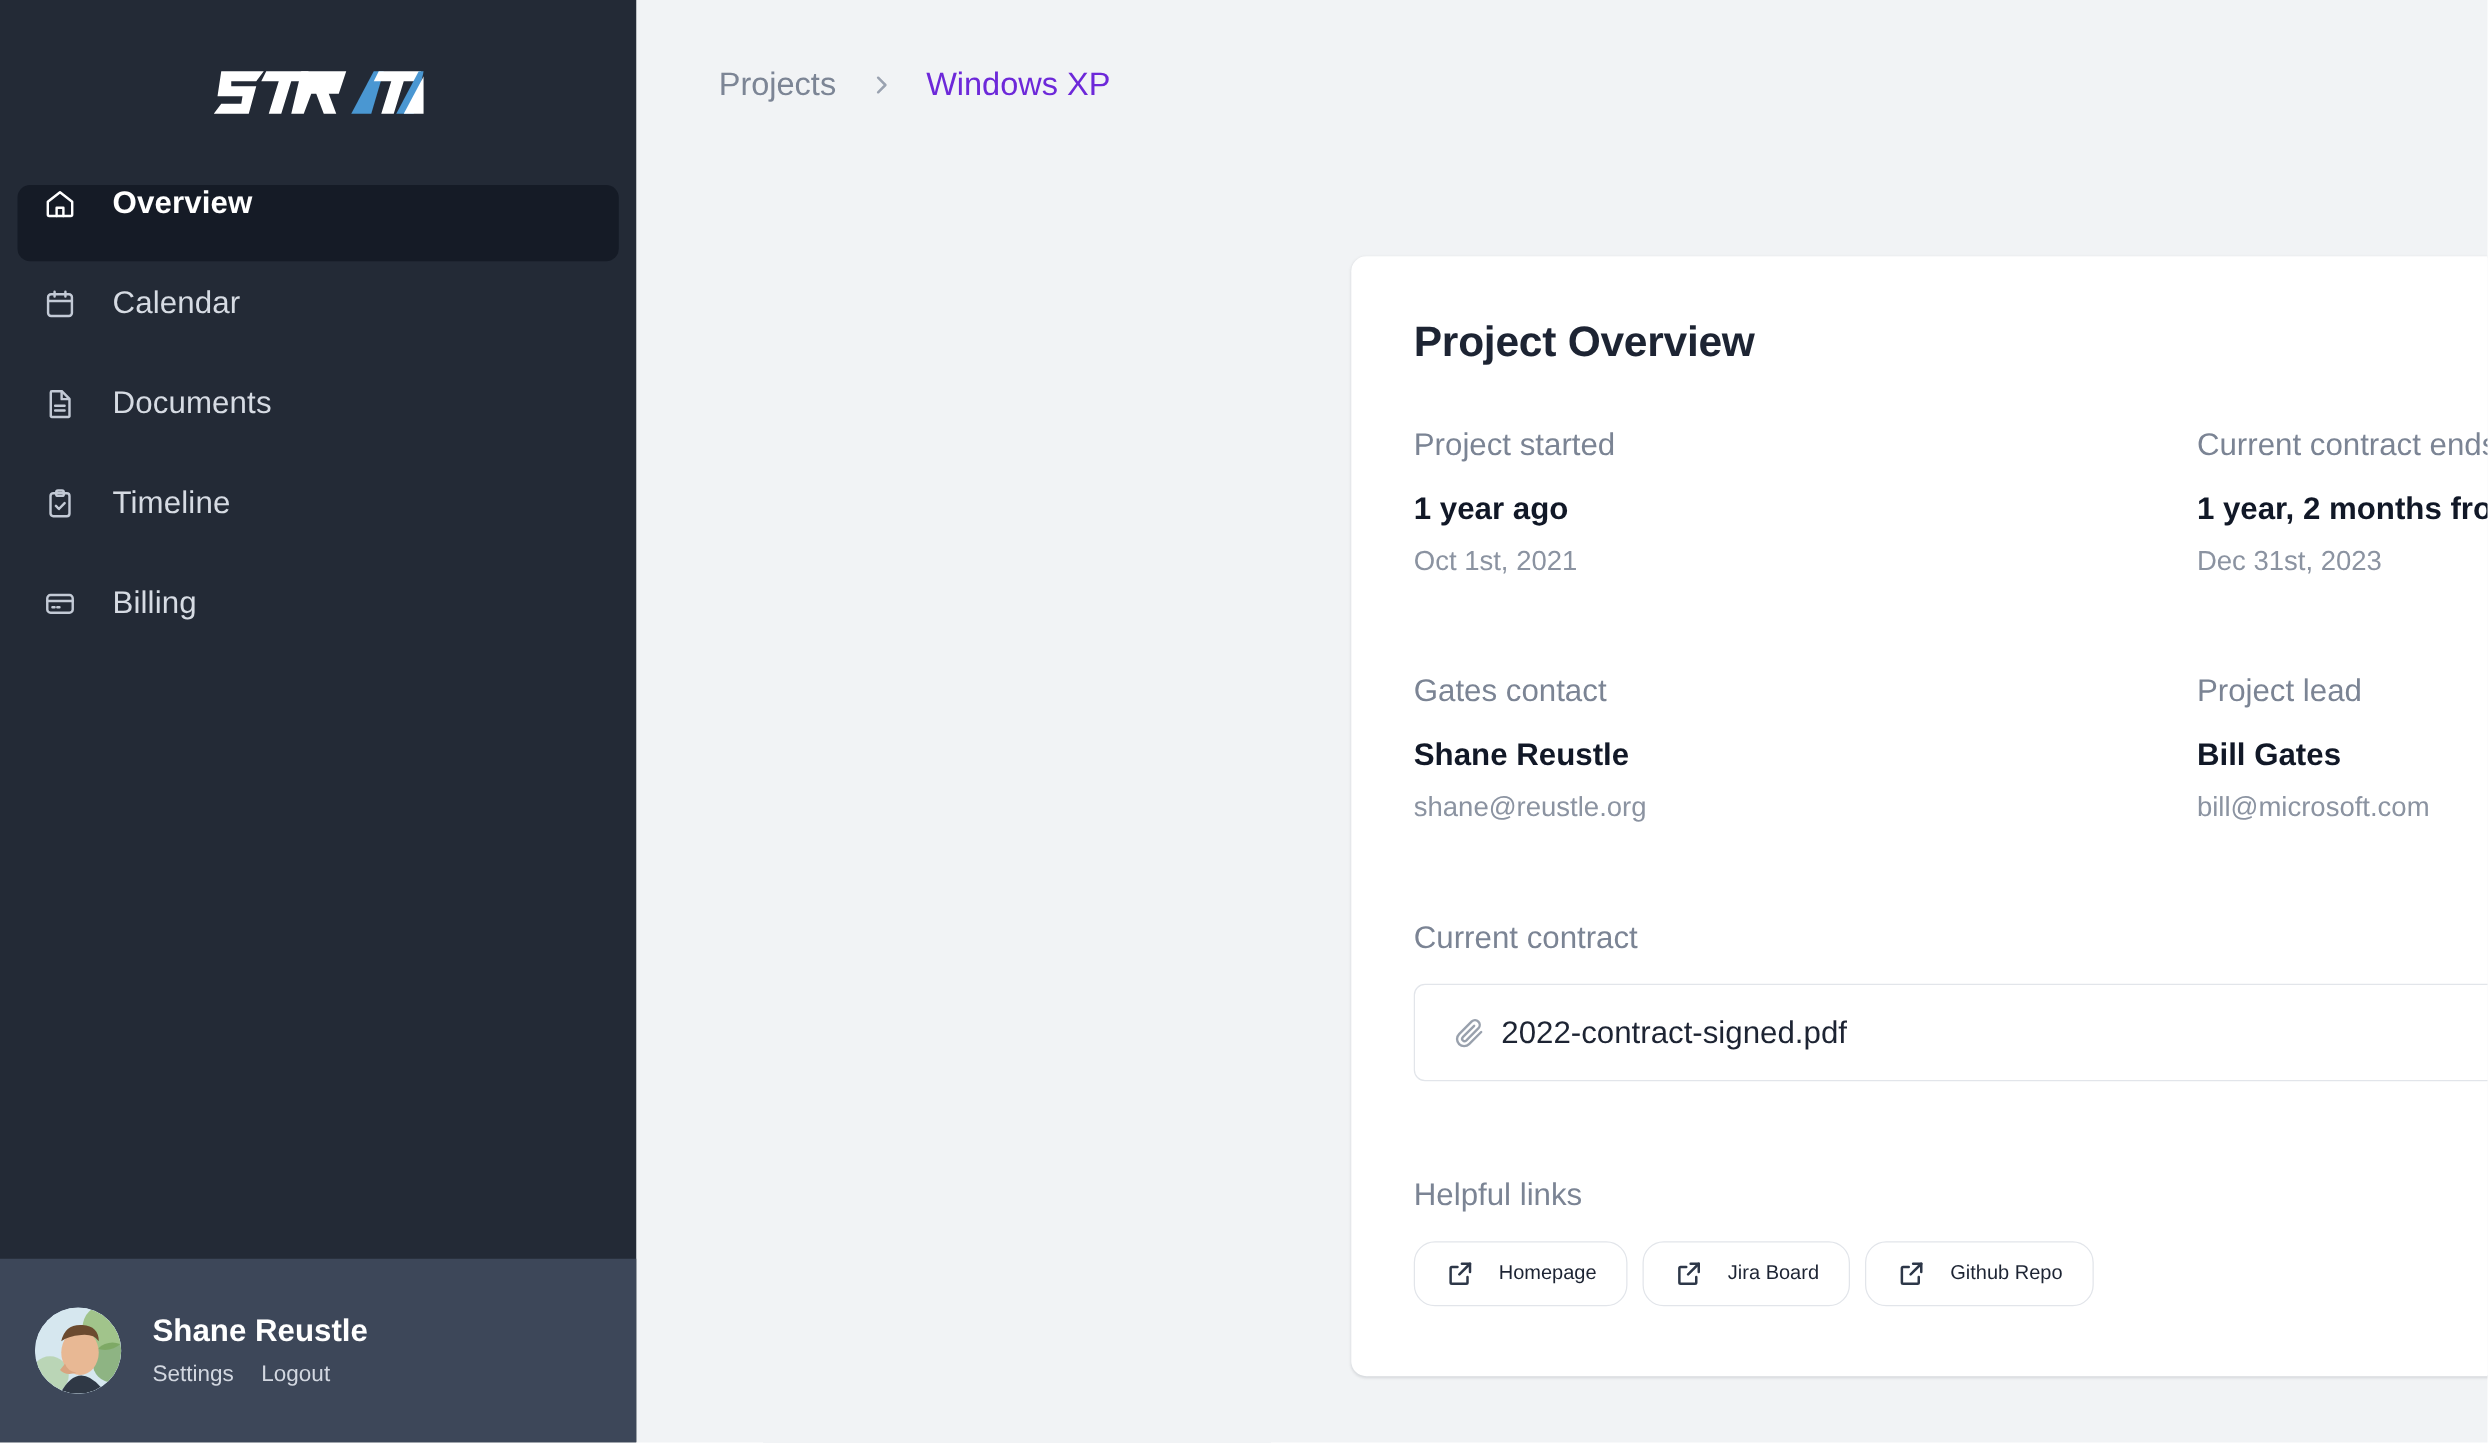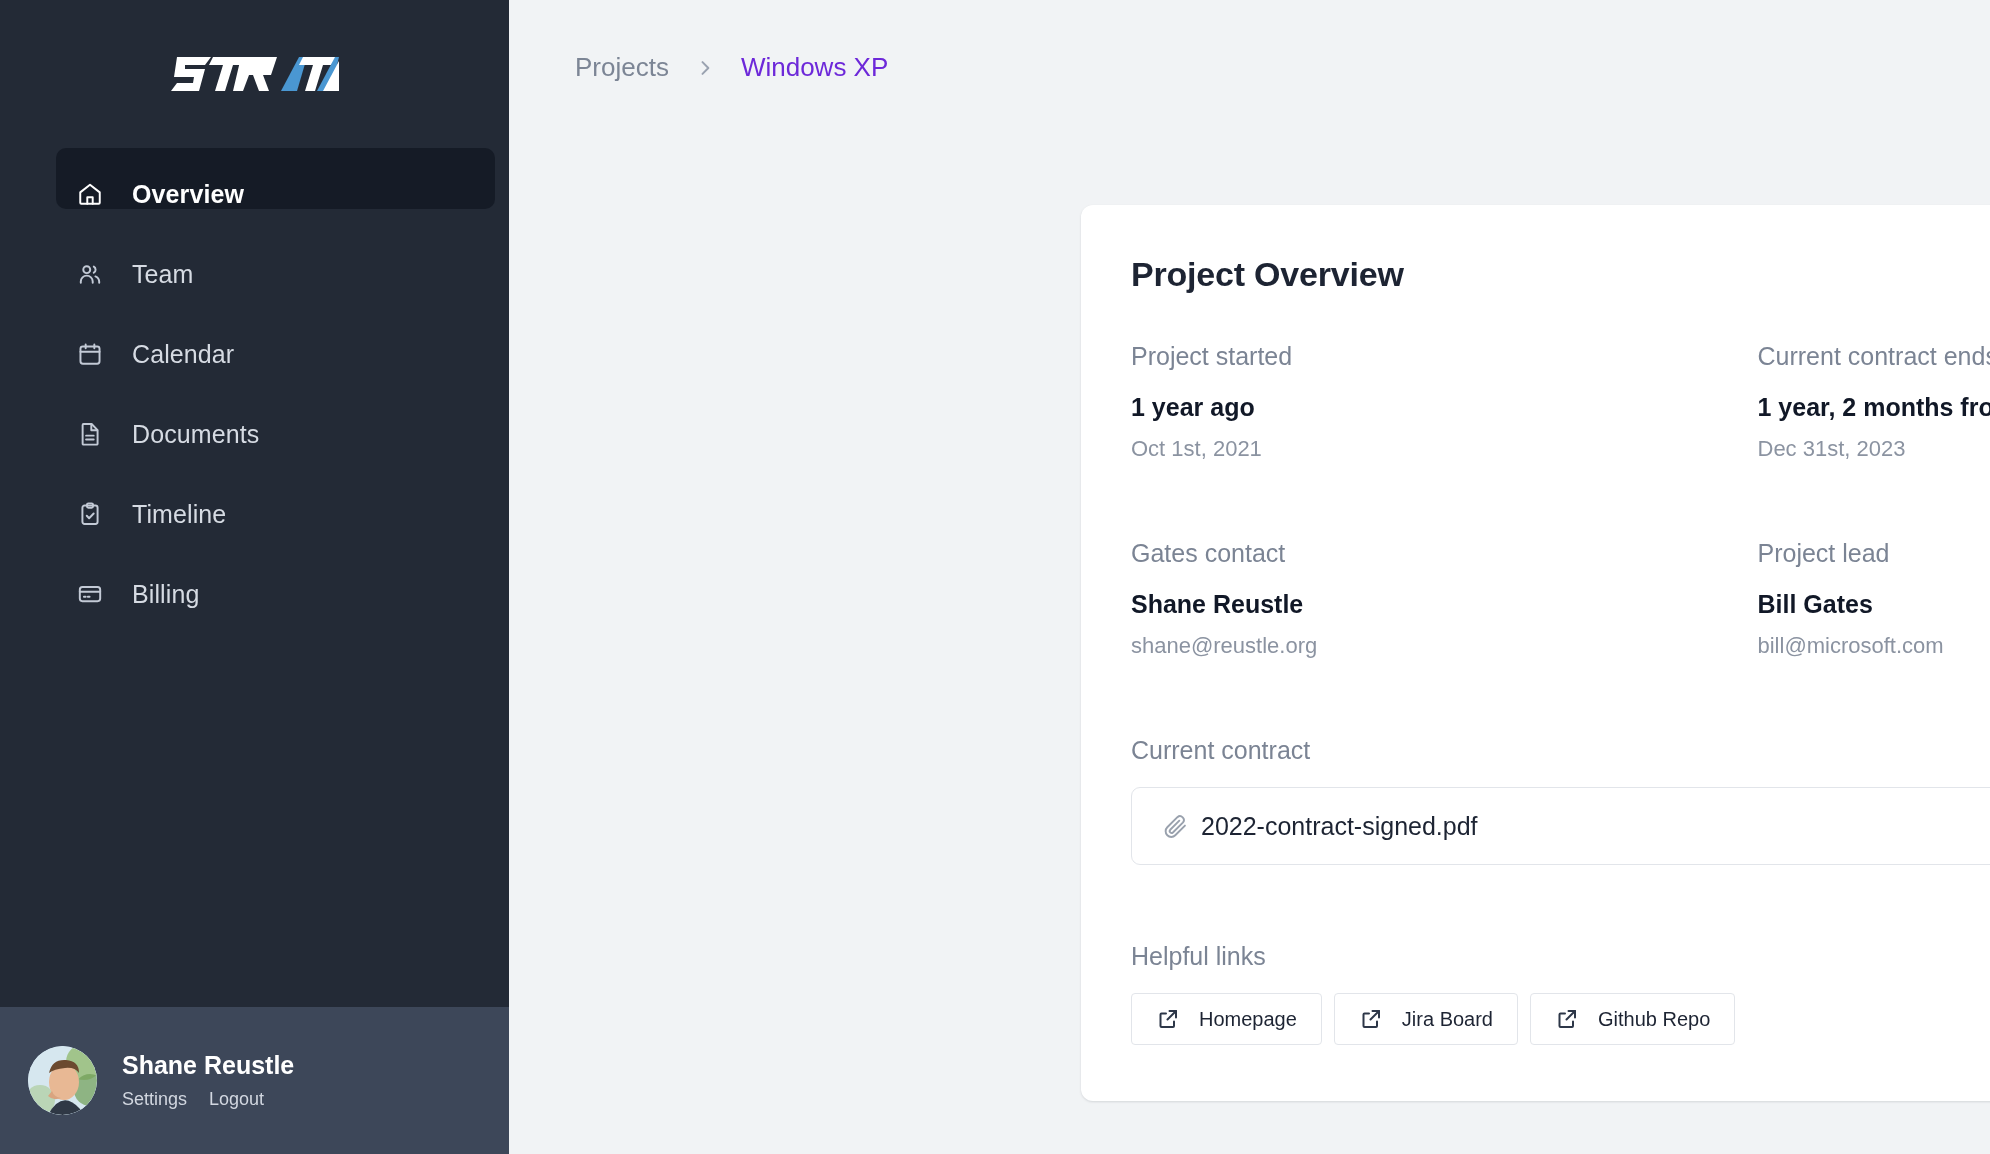--- a/index.html
+++ b/index.html
@@ -36,27 +36,26 @@
 
   .logo { display: block; }
 
   .nav {
     flex: 1 1 auto;
     padding: 0 14px;
   }
 
   .nav-item {
     display: flex;
-    align-items: flex-end;
+    align-items: flex-start;
     height: 61px;
     padding-left: 19px;
     border-radius: 10px;
     margin-bottom: 19px;
     cursor: pointer;
-    margin-left: 42px;
   }
   .nav-item.active {
     background: #151b26;
   }
   .nav-item .nav-icon {
     width: 30px;
     height: 30px;
     flex-shrink: 0;
     display: flex;
     align-items: center;
@@ -209,23 +208,23 @@
     gap: 12px;
     margin-top: 0;
   }
   .link-btn {
     display: flex;
     align-items: center;
     gap: 19px;
     height: 52px;
     padding: 0 24px;
     border: 1px solid #e2e5ea;
-    border-radius: 4px;
+    border-radius: 17px;
     background: #ffffff;
-    font-size: 20px;
+    font-size: 16px;
     color: #1d2433;
     cursor: pointer;
     font-family: "Liberation Sans", sans-serif;
   }
   .link-btn .ext-icon { display: flex; color: #2d3748; }
 </style>
 </head>
 <body>
 
 <aside class="sidebar">
@@ -253,31 +252,20 @@
     <div class="nav-item active">
       <span class="nav-icon">
         <svg width="26" height="26" viewBox="0 0 24 24" fill="none" stroke="currentColor" stroke-width="1.8" stroke-linecap="round" stroke-linejoin="round">
           <path d="M3 10.5 L12 3.5 L21 10.5 V20 a1 1 0 0 1 -1 1 H4 a1 1 0 0 1 -1 -1 Z"></path>
           <path d="M9.5 21 v-6 h5 v6"></path>
         </svg>
       </span>
       <span class="nav-label">Overview</span>
     </div>
 
-    <div class="nav-item">
-      <span class="nav-icon">
-        <svg width="26" height="26" viewBox="0 0 24 24" fill="none" stroke="currentColor" stroke-width="1.8" stroke-linecap="round" stroke-linejoin="round">
-          <circle cx="9" cy="8" r="3.2"></circle>
-          <path d="M3.5 20 v-1 a5.5 5.5 0 0 1 11 0 v1"></path>
-          <path d="M15.5 5.2 a3.2 3.2 0 0 1 0 5.6"></path>
-          <path d="M17 14.2 a5.5 5.5 0 0 1 3.5 5 v0.8"></path>
-        </svg>
-      </span>
-      <span class="nav-label">Team</span>
-    </div>
 
     <div class="nav-item">
       <span class="nav-icon">
         <svg width="26" height="26" viewBox="0 0 24 24" fill="none" stroke="currentColor" stroke-width="1.8" stroke-linecap="round" stroke-linejoin="round">
           <rect x="3.2" y="5" width="17.6" height="16" rx="2.2"></rect>
           <path d="M3.2 10 H20.8"></path>
           <path d="M8 3.2 v3.4 M16 3.2 v3.4"></path>
         </svg>
       </span>
       <span class="nav-label">Calendar</span>

